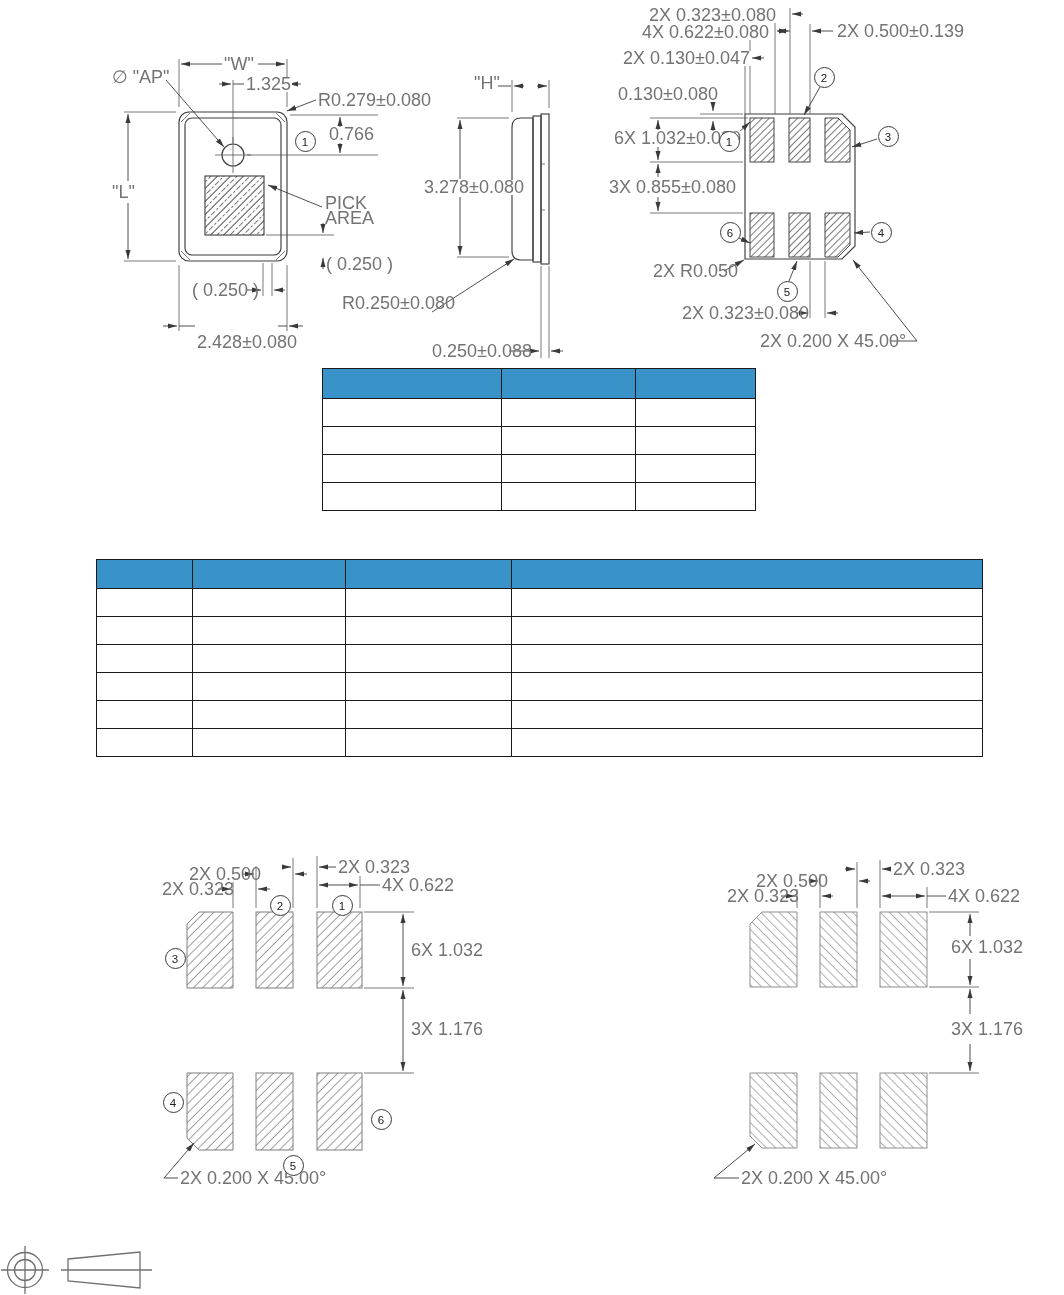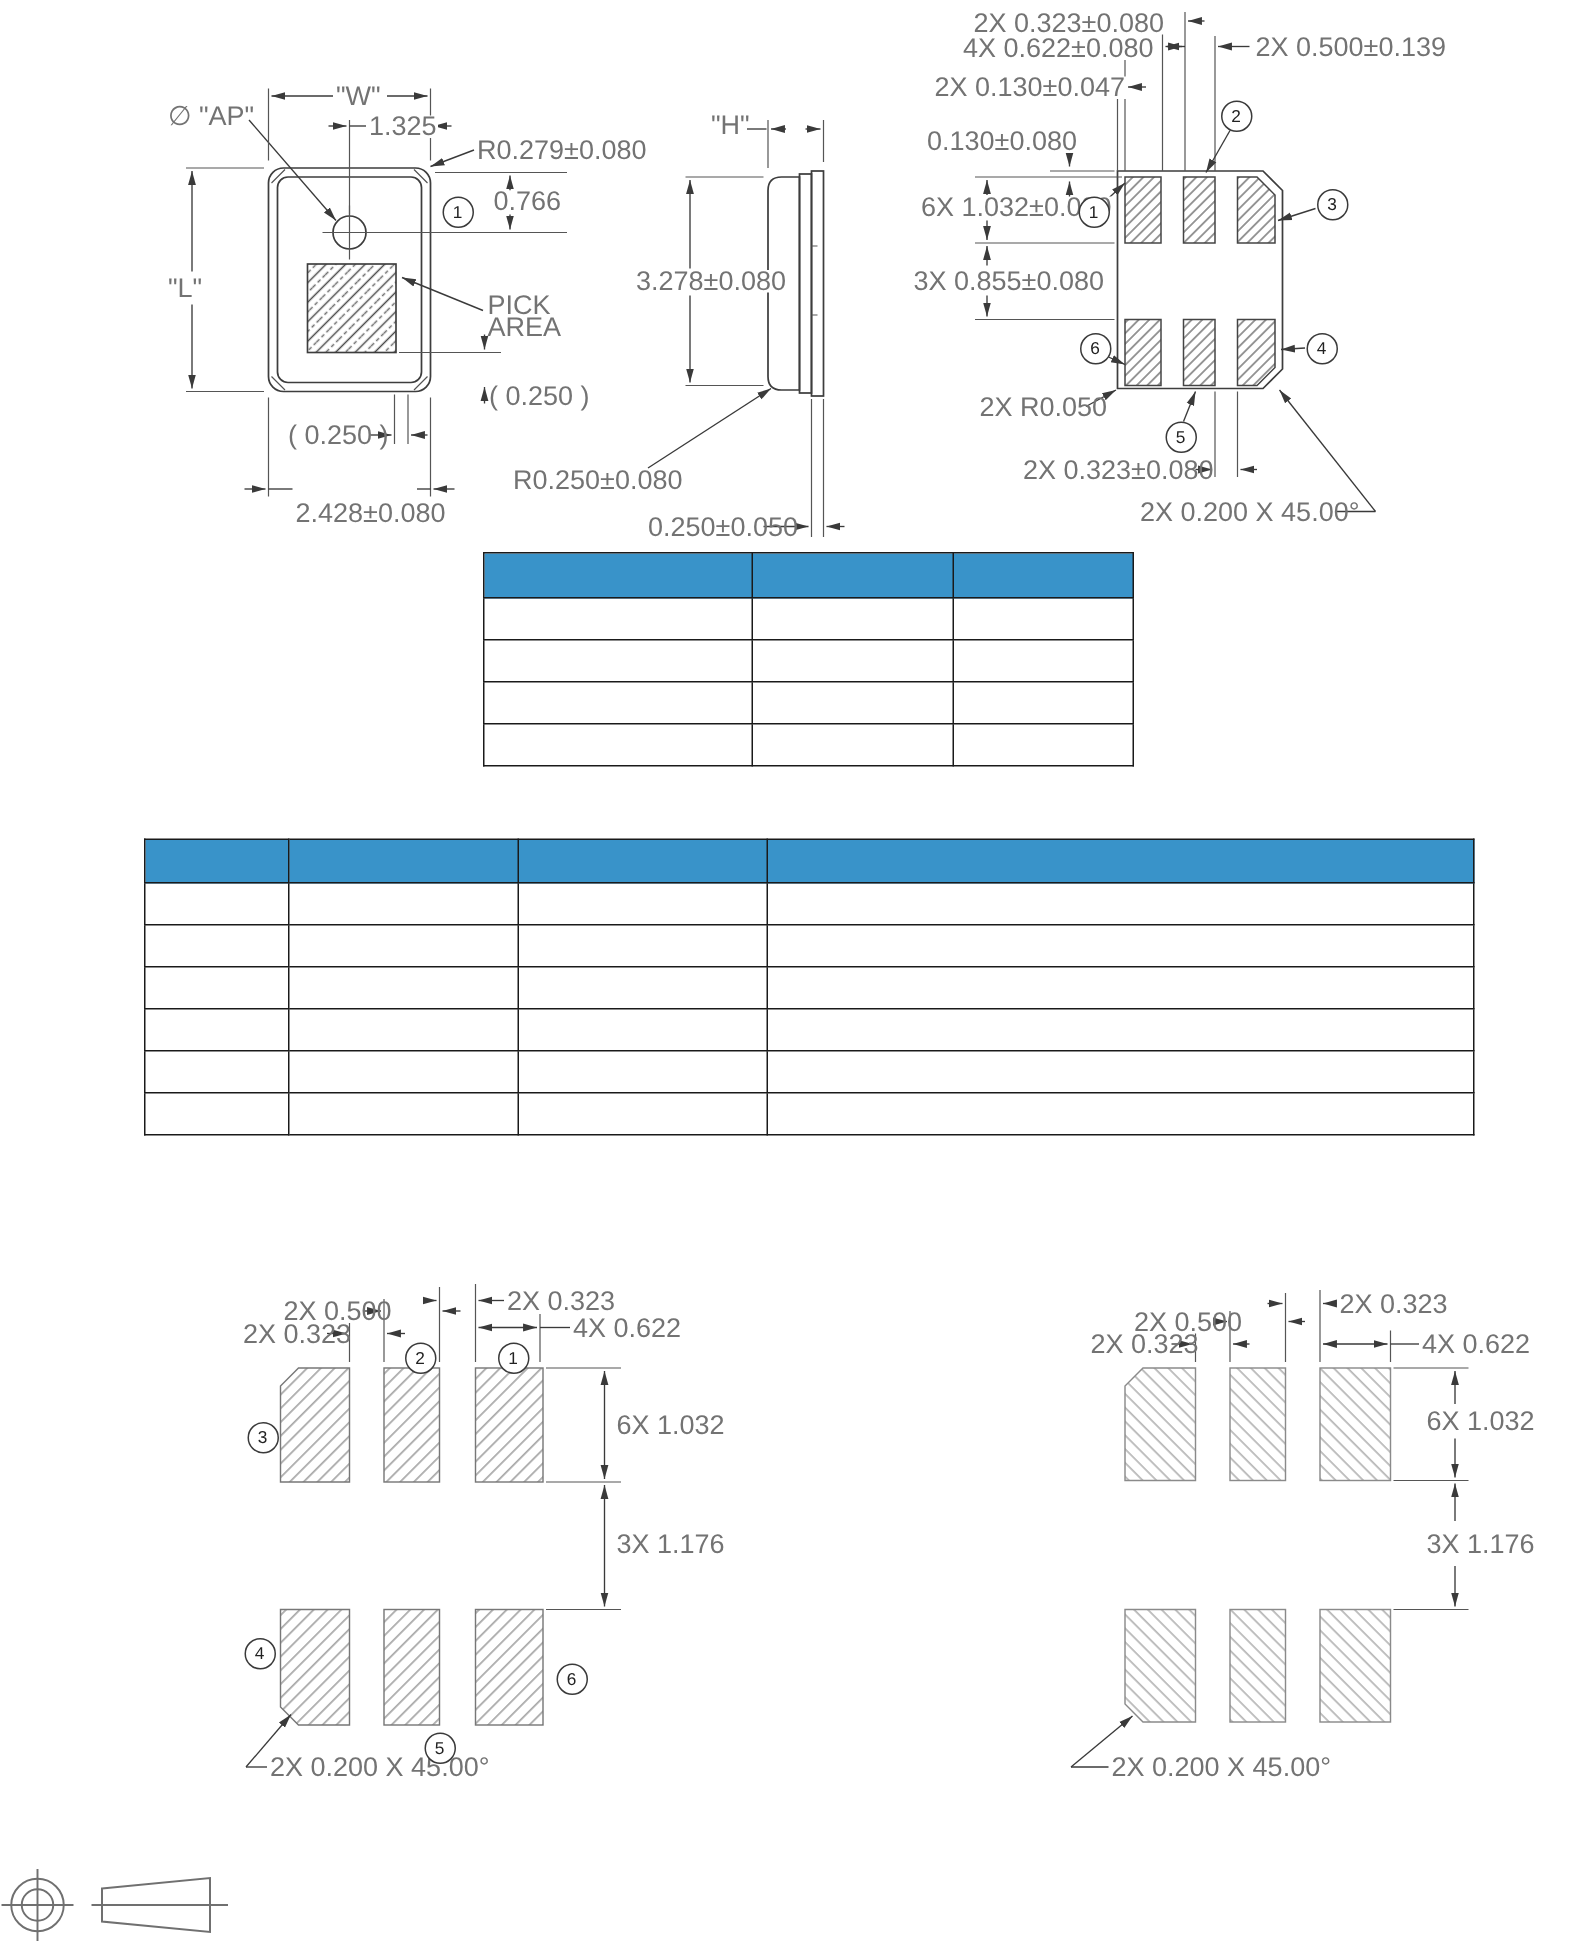--- a/index.html
+++ b/index.html
@@ -223,22 +223,22 @@
 <div class="lbl bg" style="left:328px;top:127px">0.766</div>
 <div class="lbl bg" style="left:111px;top:185px">"L"</div>
 <div class="lbl" style="left:325px;top:196px">PICK
 AREA</div>
 <div class="lbl" style="left:326px;top:257px">( 0.250 )</div>
 <div class="lbl" style="left:192px;top:283px">( 0.250 )</div>
 <div class="lbl bg" style="left:196px;top:335px">2.428±0.080</div>
 
 <div class="lbl" style="left:474px;top:76px">"H"</div>
 <div class="lbl bg" style="left:423px;top:180px">3.278±0.080</div>
-<div class="lbl" style="left:342px;top:313px">R0.250±0.080</div>
-<div class="lbl" style="left:432px;top:344px">0.250±0.050</div>
+<div class="lbl" style="left:342px;top:296px">R0.250±0.080</div>
+<div class="lbl" style="left:432px;top:344px">0.250±0.088</div>
 
 <div class="lbl bg" style="left:648px;top:8px">2X 0.323±0.080</div>
 <div class="lbl bg" style="left:641px;top:25px">4X 0.622±0.080</div>
 <div class="lbl bg" style="left:836px;top:24px">2X 0.500±0.139</div>
 <div class="lbl bg" style="left:622px;top:51px">2X 0.130±0.047</div>
 <div class="lbl bg" style="left:617px;top:87px">0.130±0.080</div>
 <div class="lbl bg" style="left:613px;top:131px">6X 1.032±0.080</div>
 <div class="lbl bg" style="left:608px;top:180px">3X 0.855±0.080</div>
 <div class="lbl" style="left:653px;top:264px">2X R0.050</div>
 <div class="lbl" style="left:682px;top:306px">2X 0.323±0.080</div>

